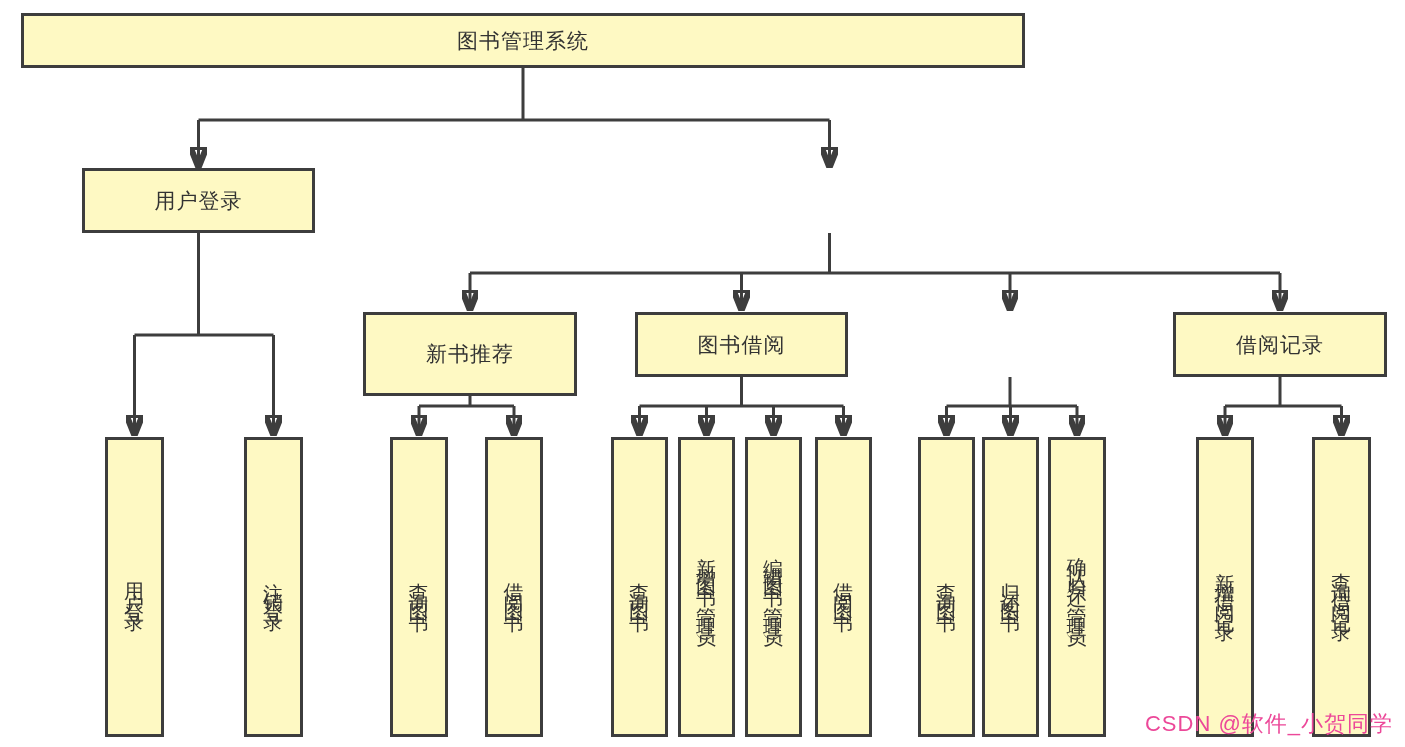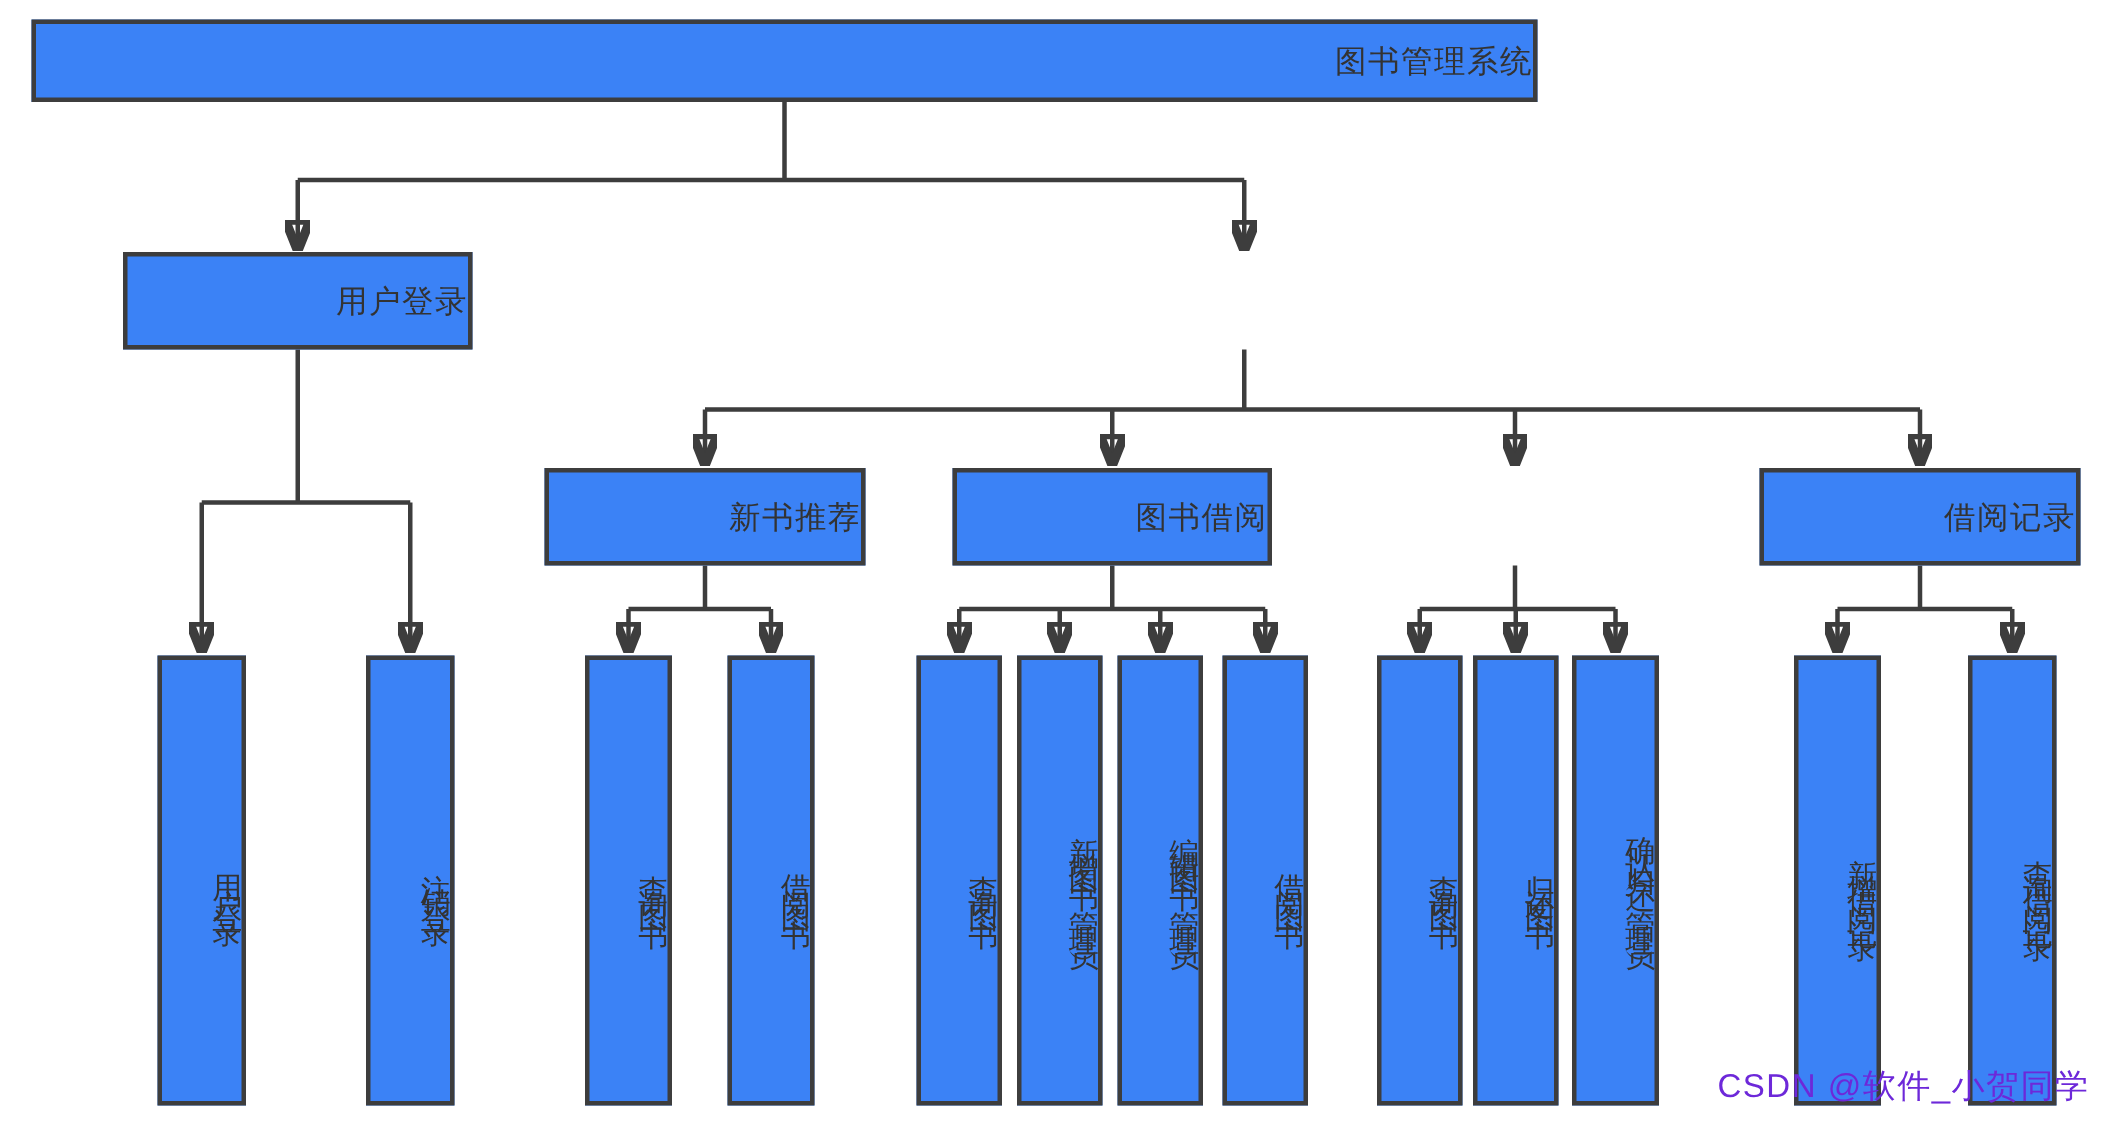--- a/index.html
+++ b/index.html
@@ -23,45 +23,45 @@
     height: 747px;
   }
   .connectors path, .connectors line {
     stroke: #3d3d3d;
     stroke-width: 3;
     fill: none;
   }
   .box {
     position: absolute;
     box-sizing: border-box;
-    background: #3b82f6;
+    background: #fef9c3;
     border: 3px solid #3d3d3d;
     display: flex;
     align-items: center;
-    justify-content: flex-end;
+    justify-content: center;
     color: #333333;
   }
   .hlabel {
     font-size: 21px;
     letter-spacing: 1px;
     white-space: nowrap;
   }
   .vtext {
     writing-mode: vertical-rl;
     font-size: 20px;
     letter-spacing: 10px;
     line-height: 1;
     color: #333333;
   }
   .watermark {
     position: absolute;
     right: 12px;
     bottom: 8px;
     font-size: 22px;
-    color: #6d28d9;
+    color: #ec4899;
     letter-spacing: 1px;
     white-space: nowrap;
   }
 </style>
 </head>
 <body>
 
 <div class="stage">
 
   <svg class="connectors" viewBox="0 0 1405 747" xmlns="http://www.w3.org/2000/svg">
@@ -120,21 +120,21 @@
   </svg>
 
   <div class="box" style="left:21px;top:13px;width:1004px;height:55px">
     <span class="hlabel">图书管理系统</span>
   </div>
 
   <div class="box" style="left:82px;top:168px;width:233px;height:65px">
     <span class="hlabel">用户登录</span>
   </div>
 
-  <div class="box" style="left:363px;top:312px;width:214px;height:65px">
+  <div class="box" style="left:363px;top:312px;width:214px;height:84px">
     <span class="hlabel">新书推荐</span>
   </div>
   <div class="box" style="left:635px;top:312px;width:213px;height:65px">
     <span class="hlabel">图书借阅</span>
   </div>
   <div class="box" style="left:1173px;top:312px;width:214px;height:65px">
     <span class="hlabel">借阅记录</span>
   </div>
 
   <div class="box" style="left:105px;top:437px;width:59px;height:300px">

